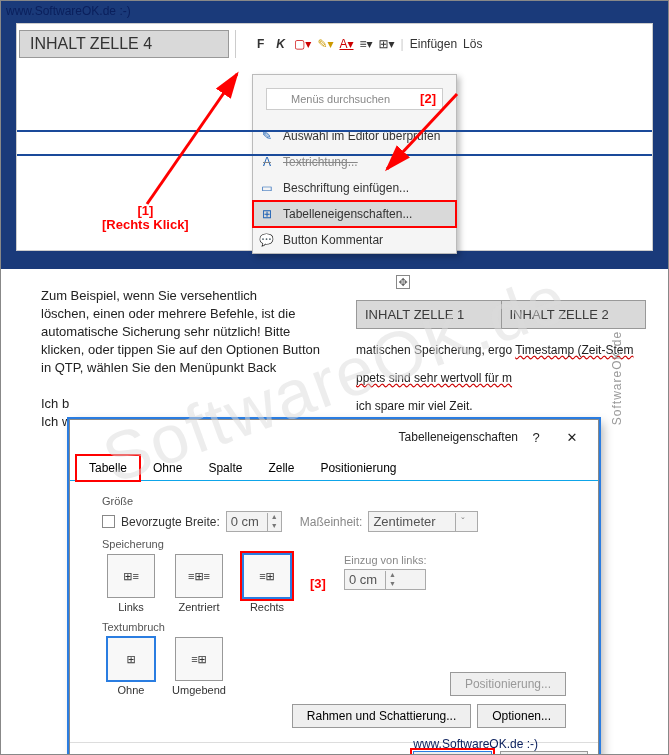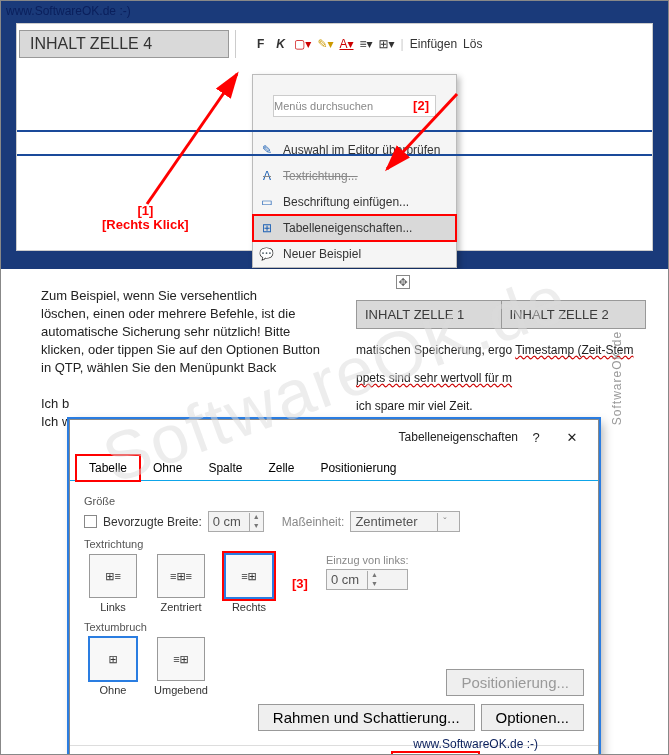--- a/index.html
+++ b/index.html
@@ -63,22 +63,22 @@
       top: 50px;
       left: 235px;
       width: 205px;
       background: #f5f5f5;
       border: 1px solid #bbb;
       box-shadow: 3px 3px 6px rgba(0,0,0,0.25);
     }
     .ctx-search {
       background: #fff;
       border: 1px solid #ccc;
-      padding: 4px 0;
-      margin: 20px;
+      padding: 4px 24px;
+      margin: 13px;
       font-size: 11px;
       color: #888;
       position: relative;
     }
     .ctx-item {
       display: flex;
       align-items: center;
       padding: 5px 6px;
       font-size: 12px;
       color: #333;
@@ -122,38 +122,38 @@
       padding: 6px 8px;
       font-size: 12px;
       color: #222;
     }
     .dlg-title-text { flex: 1; text-align: right; }
     .dlg-btn { width: 36px; height: 22px; display:flex; align-items:center; justify-content:center; font-size:13px; color:#222; cursor:pointer;}
     .dlg-tabs { display: flex; border-bottom: 1px solid #0ea5e9; padding: 0 6px;}
     .dlg-tab { padding: 5px 12px; font-size: 12px; cursor:pointer; border:1px solid transparent; position:relative; top:1px;}
     .dlg-tab.active { border-color:#ccc; border-bottom-color:#fff; background:#fff;}
     .dlg-tab.red { outline: 2px solid #f00; outline-offset:-1px;}
-    .dlg-body { padding: 10px 14px; font-size: 12px; color:#333; }
+    .dlg-body { padding: 10px 32px; font-size: 12px; color:#333; }
     .grp-title { font-size: 11px; color: #555; margin: 4px 0 4px 0;}
     .size-row { display:flex; align-items:center; gap:6px; margin-bottom:6px;}
     .chk { width:13px; height:13px; border:1px solid #888; background:#fff;}
     .spin { display:flex; align-items:center; border:1px solid #aaa; background:#f3f3f3;}
     .spin input { border:none; width:40px; padding:2px 4px; font-size:13px; background:transparent;}
     .spin-btns { display:flex; flex-direction:column;}
     .spin-btn { width:14px; height:9px; font-size:7px; border-left:1px solid #aaa; line-height:8px; text-align:center; cursor:pointer; color:#777;}
     .align-row { display:flex; gap:10px; align-items:flex-start; margin:4px 0 8px 0;}
     .align-opt { text-align:center; font-size:11px; width:58px; cursor:pointer;}
     .align-box { width:48px; height:44px; border:1px solid #999; margin:0 auto 3px; background:#f8f8f8; position:relative; display:flex; align-items:center; justify-content:center;}
     .align-box.sel { outline:2px solid #2a7de1; outline-offset:-1px;}
     .align-box.red { box-shadow: 0 0 0 3px #f00;}
     .align-inner { display:inline-block;}
     .indent-col { margin-left: 8px; font-size:11px; color:#888;}
     .wrap-row { display:flex; gap:10px; margin-top:4px;}
     .btn-row { display:flex; justify-content:flex-end; gap:6px; padding:8px 0 4px;}
-    .dlg-button { border:1px solid #999; background:#efefef; padding:4px 14px; font-size:15px; cursor:pointer;}
+    .dlg-button { border:1px solid #999; background:#efefef; padding:4px 14px; font-size:12px; cursor:pointer;}
     .dlg-footer { border-top:1px solid #ddd; padding:8px 10px; display:flex; justify-content:flex-end; gap:8px;}
     .ok-btn { outline: 2px solid #f00; outline-offset:1px; border:1px solid #2a7de1;}
     .ann3 { color:#f00; font-weight:bold; font-size:13px;}
     .sel-line { position:absolute; left:0; right:0; height:2px; background:#1a4a9a; z-index:2;}
   </style>
 </head>
 <body>
 
 <div class="watermark-top">www.SoftwareOK.de :-)</div>
 <div class="watermark-bottom">www.SoftwareOK.de :-)</div>
@@ -197,21 +197,21 @@
       <div class="ctx-item">
         <span class="ctx-icon">▭</span>
         <span>Beschriftung einfügen...</span>
       </div>
       <div class="ctx-item ctx-highlight">
         <span class="ctx-icon">⊞</span>
         <span>Tabelleneigenschaften...</span>
       </div>
       <div class="ctx-item">
         <span class="ctx-icon">💬</span>
-        <span>Neuer Beispiel</span>
+        <span>Button Kommentar</span>
       </div>
     </div>
     <svg class="arrow-svg" style="top:40px; left:120px;" width="120" height="150">
       <defs>
           <marker id="ah1" markerWidth="10" markerHeight="10" refX="8" refY="3" orient="auto">
             <path d="M0,0 L0,6 L9,3 z" fill="#f00"></path>
           </marker>
         </defs>
       <line x1="10" y1="140" x2="100" y2="10" stroke="#f00" stroke-width="3" marker-end="url(#ah1)"></line>
     </svg>
@@ -283,21 +283,21 @@
             <div class="spin-btn">▲</div>
             <div class="spin-btn">▼</div>
           </div>
       </div>
       <span style="margin-left:12px;color:#888;">Maßeinheit:</span>
       <div class="spin" style="width:110px;">
         <input disabled="" style="width: 86px;" value="Zentimeter">
         <div class="spin-btn" style="height:18px;">⌄</div>
       </div>
     </div>
-    <div class="grp-title">Textrichtung</div>
+    <div class="grp-title">Speicherung</div>
     <div class="align-row">
       <div class="align-opt">
         <div class="align-box">
             <span class="align-inner">⊞≡</span>
           </div>
         <span>Links</span>
       </div>
       <div class="align-opt">
         <div class="align-box">
             <span class="align-inner">≡⊞≡</span>

